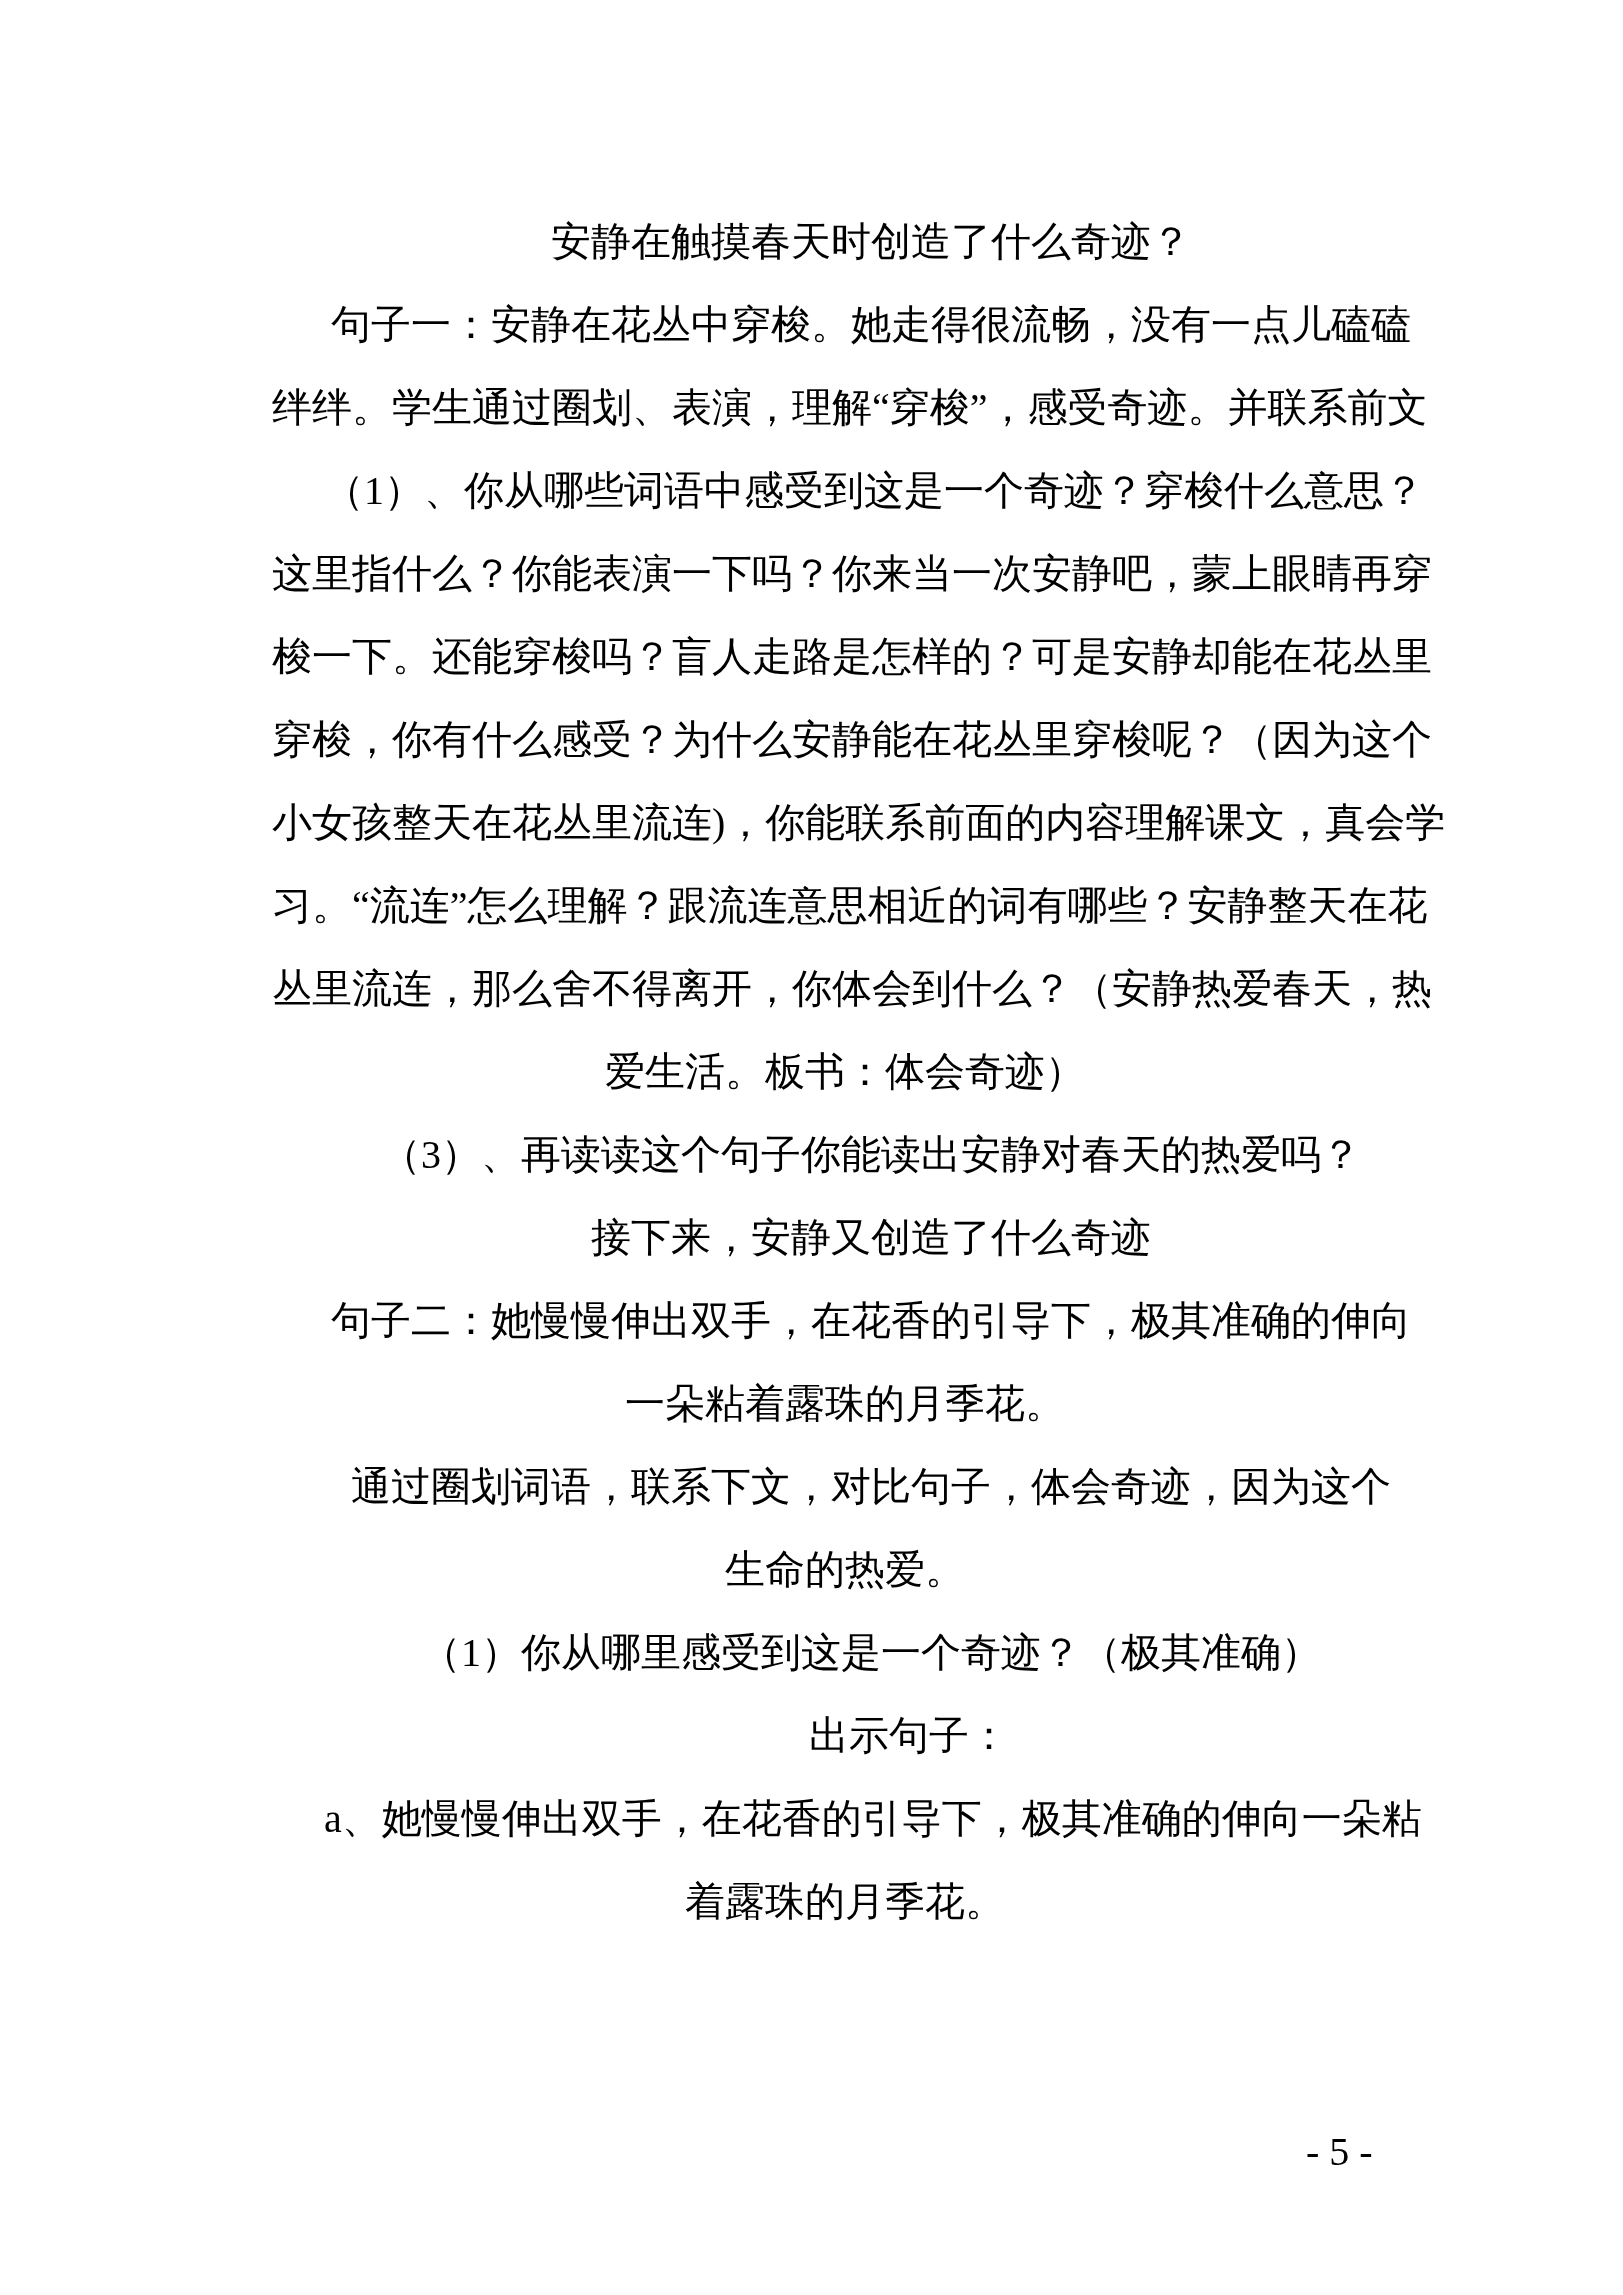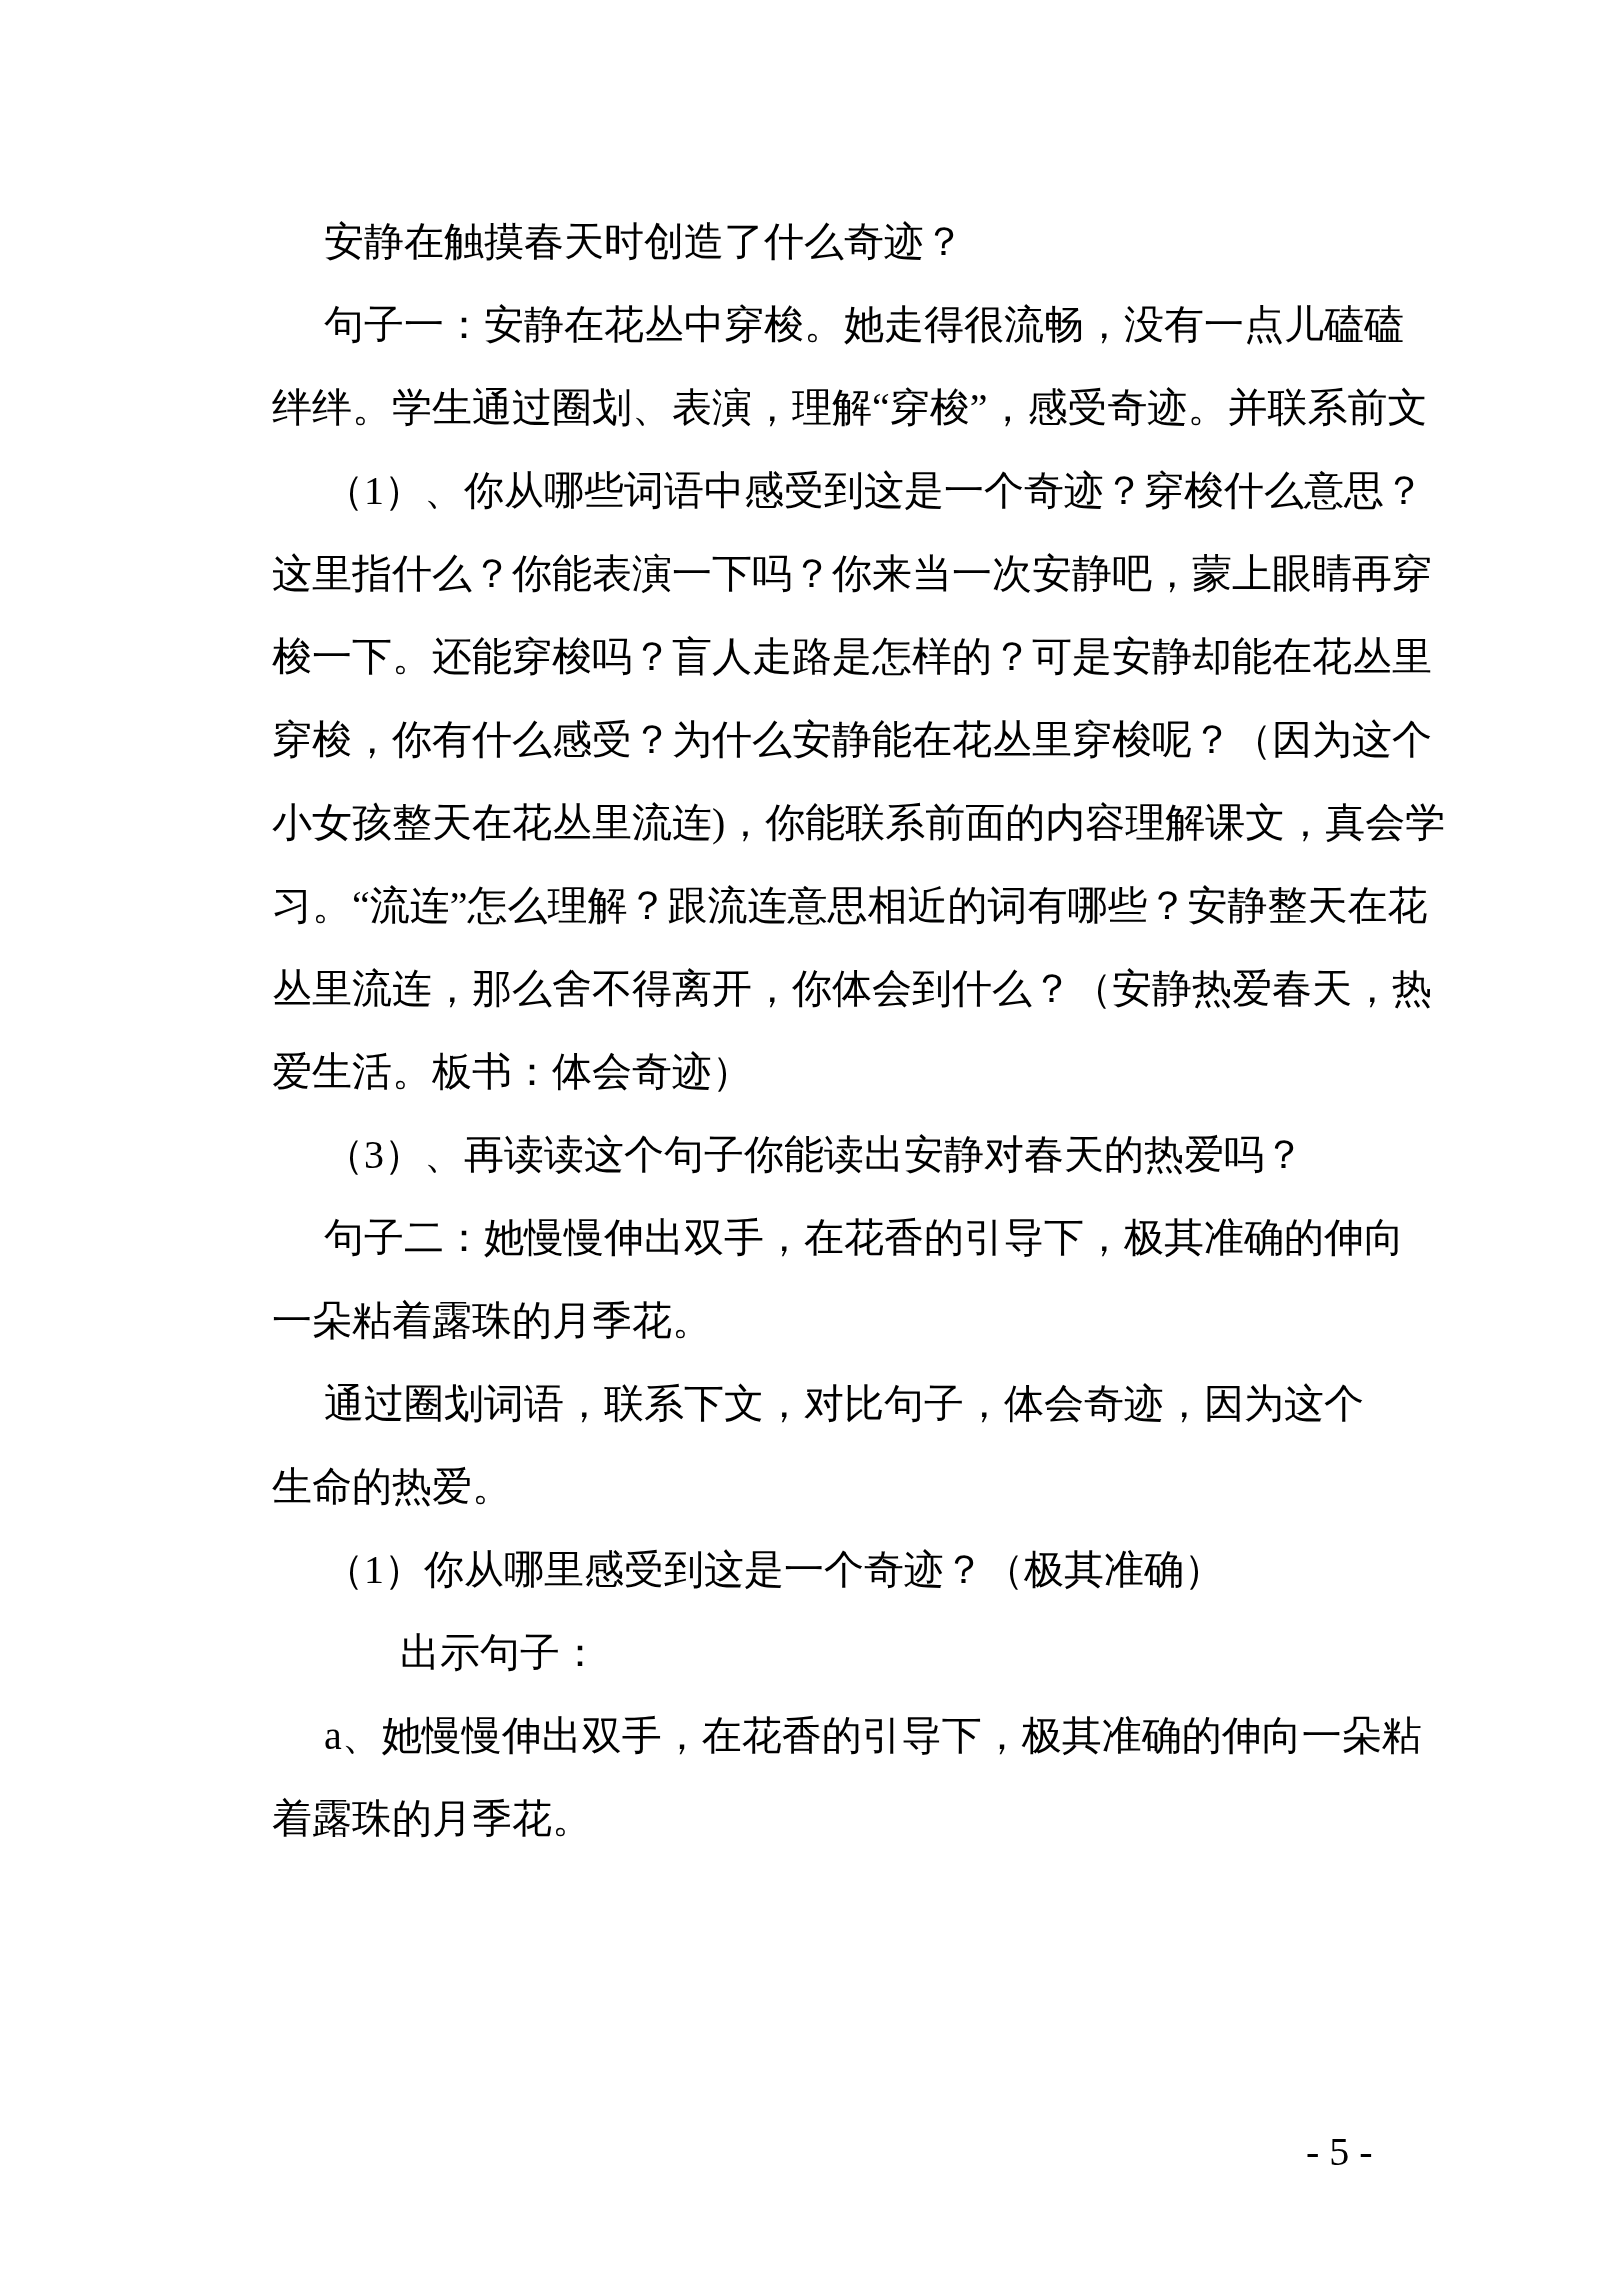--- a/index.html
+++ b/index.html
@@ -26,20 +26,21 @@
     position: absolute;
     left: 245px;
     top: 200px;
     width: 1173px;
     font-size: 40px;
     line-height: 83px;
   }
   .line {
     white-space: nowrap;
     height: 83px;
+    text-align: center;
   }
   .indent-0 { padding-left: 0; margin-left: 27px; }
   .indent-2 { padding-left: 79px; }
   .indent-4 { padding-left: 155px; }
   .page-number {
     position: absolute;
     left: 1306px;
     top: 2128px;
     font-size: 40px;
     line-height: 48px;
@@ -57,20 +58,21 @@
     <div class="line indent-0">绊绊。学生通过圈划、表演，理解“穿梭”，感受奇迹。并联系前文</div>
     <div class="line indent-2">（1）、你从哪些词语中感受到这是一个奇迹？穿梭什么意思？</div>
     <div class="line indent-0">这里指什么？你能表演一下吗？你来当一次安静吧，蒙上眼睛再穿</div>
     <div class="line indent-0">梭一下。还能穿梭吗？盲人走路是怎样的？可是安静却能在花丛里</div>
     <div class="line indent-0">穿梭，你有什么感受？为什么安静能在花丛里穿梭呢？（因为这个</div>
     <div class="line indent-0">小女孩整天在花丛里流连)，你能联系前面的内容理解课文，真会学</div>
     <div class="line indent-0">习。“流连”怎么理解？跟流连意思相近的词有哪些？安静整天在花</div>
     <div class="line indent-0">丛里流连，那么舍不得离开，你体会到什么？（安静热爱春天，热</div>
     <div class="line indent-0">爱生活。板书：体会奇迹）</div>
     <div class="line indent-2">（3）、再读读这个句子你能读出安静对春天的热爱吗？</div>
+    <div class="line indent-2">接下来，安静又创造了什么奇迹</div>
     <div class="line indent-2">句子二：她慢慢伸出双手，在花香的引导下，极其准确的伸向</div>
     <div class="line indent-0">一朵粘着露珠的月季花。</div>
     <div class="line indent-2">通过圈划词语，联系下文，对比句子，体会奇迹，因为这个</div>
     <div class="line indent-0">生命的热爱。</div>
     <div class="line indent-2">（1）你从哪里感受到这是一个奇迹？（极其准确）</div>
     <div class="line indent-4">出示句子：</div>
     <div class="line indent-2">a、她慢慢伸出双手，在花香的引导下，极其准确的伸向一朵粘</div>
     <div class="line indent-0">着露珠的月季花。</div>
   </div>
 

